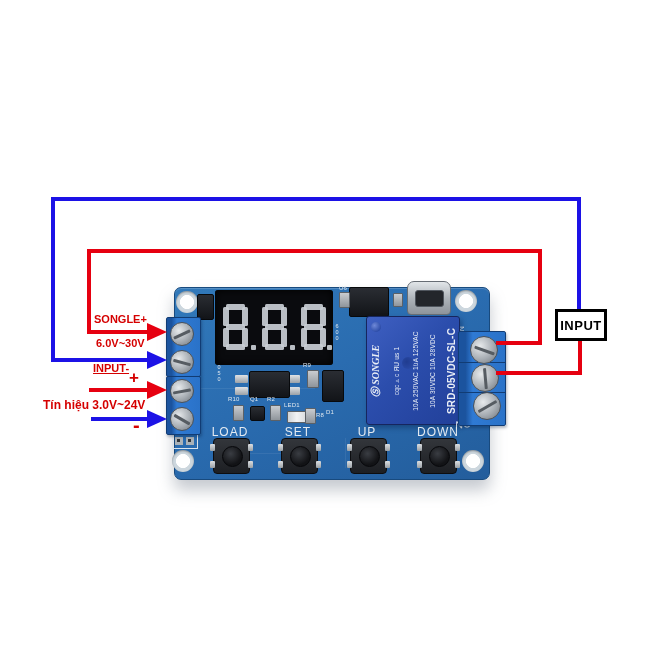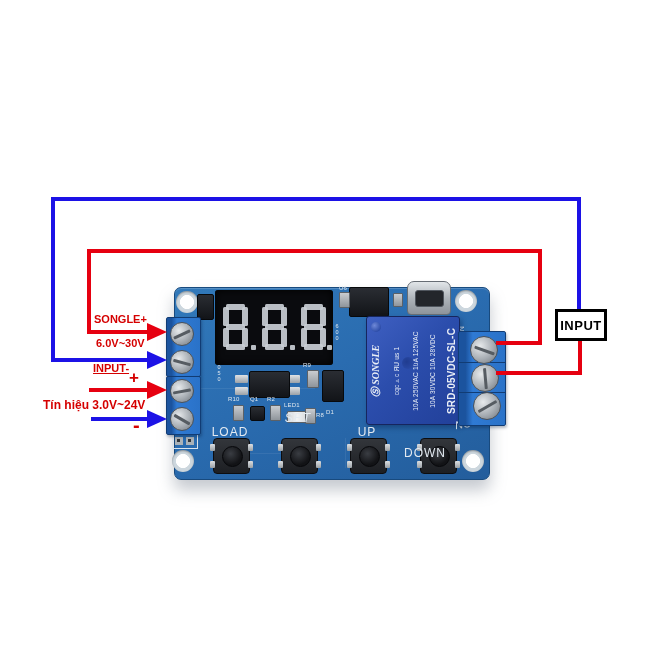--- a/index.html
+++ b/index.html
@@ -193,23 +193,23 @@
       <div class="relay-small">10A 30VDC  10A 28VDC</div>
       <div class="relay-model">SRD-05VDC-SL-C</div>
     </div>
   </div>
 
   <div id="usb">
     <div id="usb-slot"></div>
   </div>
 
   <div class="btn-label" style="left:205px;top:425px;">LOAD</div>
-  <div class="btn-label" style="left:273px;top:411px;font-style:italic;">SET</div>
+  <div class="btn-label" style="left:273px;top:425px;">SET</div>
   <div class="btn-label" style="left:342px;top:425px;">UP</div>
-  <div class="btn-label" style="left:400px;top:425px;margin-top:21px;">DOWN</div>
+  <div class="btn-label" style="left:413px;top:425px;">DOWN</div>
 
   <div class="tact" style="left:213px;top:438px;">
     <div class="pin" style="left:-4px;top:5px;"></div>
       <div class="pin" style="left:-4px;bottom:5px;"></div>
     <div class="pin" style="right:-4px;top:5px;"></div>
       <div class="pin" style="right:-4px;bottom:5px;"></div>
     <div class="cap"></div>
   </div>
   <div class="tact" style="left:281px;top:438px;">
     <div class="pin" style="left:-4px;top:5px;"></div>

